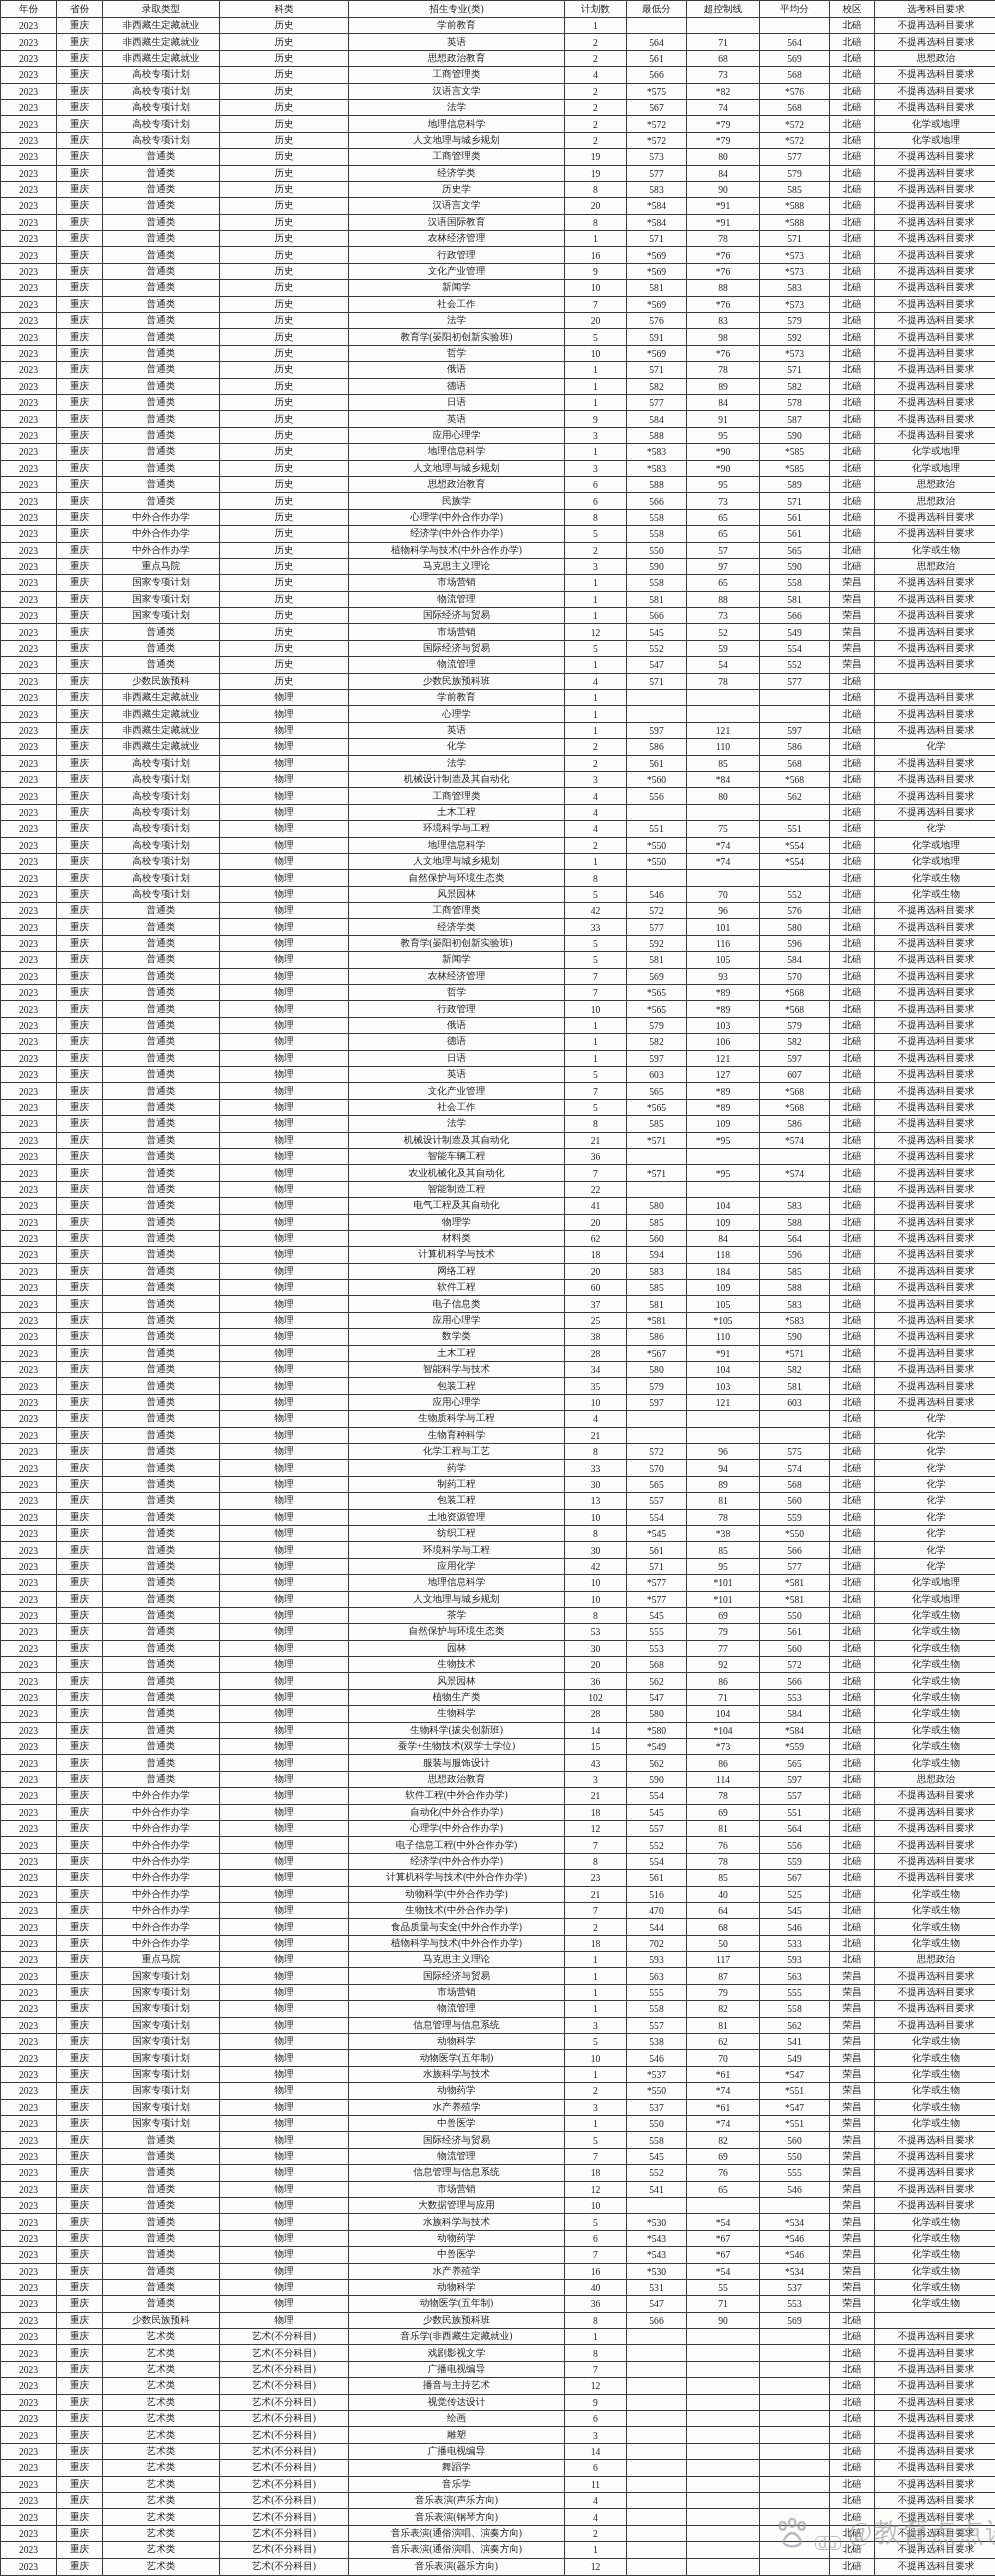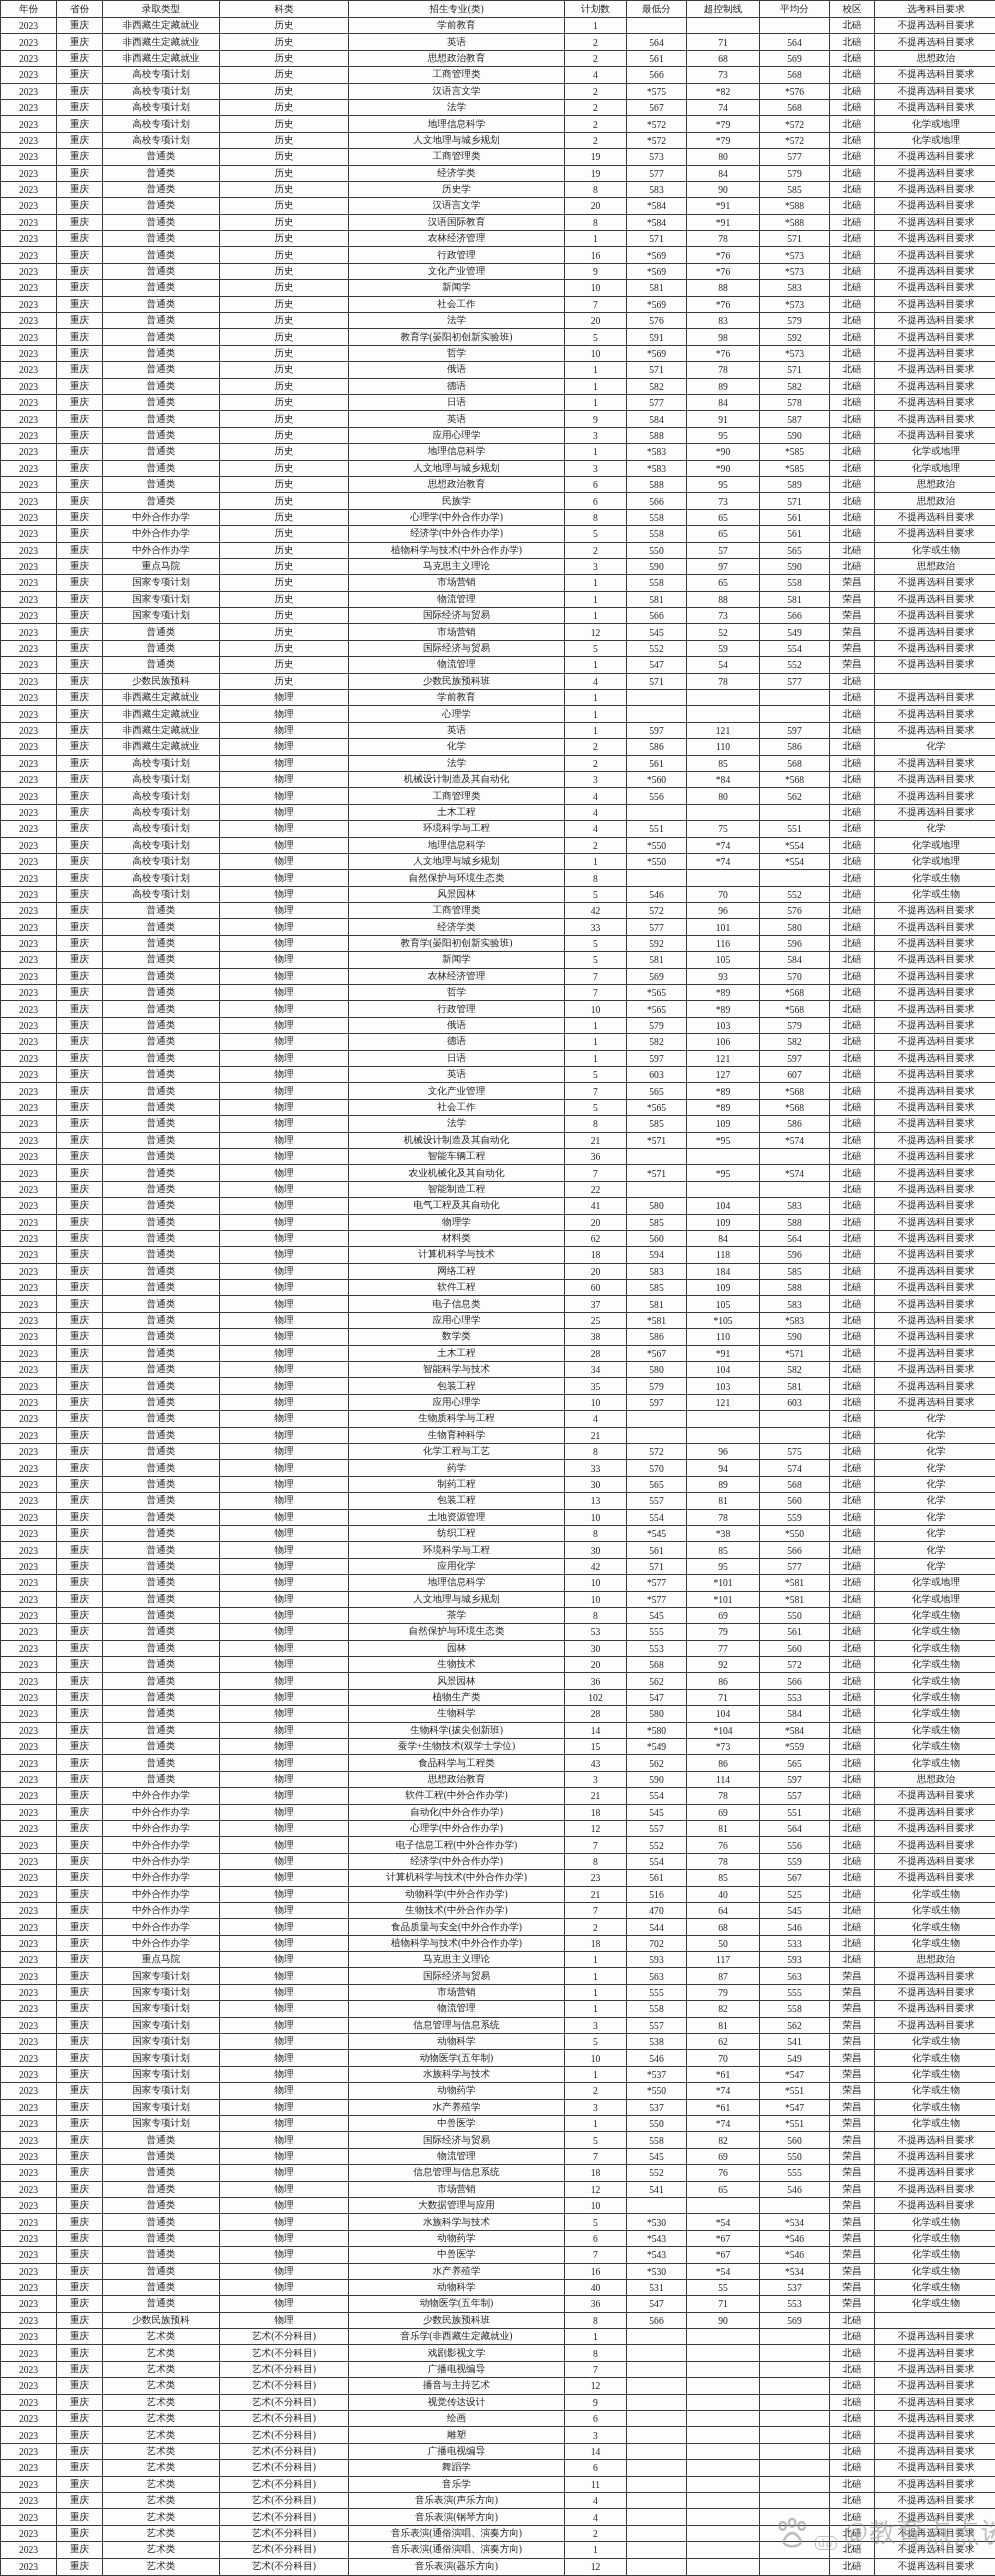--- a/index.html
+++ b/index.html
@@ -48,21 +48,21 @@
     align-items: center;
     gap: 4.8px;
     color: rgba(148, 148, 154, 0.62);
     font-size: 26.4px;
     letter-spacing: 1.6px;
     pointer-events: none;
     white-space: nowrap;
   }
   .watermark .paw { flex: 0 0 auto; opacity: 0.62; }
   .watermark .du-badge {
-    font-size: 11px;
+    font-size: 15px;
     font-family: "Liberation Sans", sans-serif;
     border: 1.6px solid rgba(148,148,154,0.62);
     border-radius: 4.8px;
     padding: 0 2.4px;
     line-height: 12px;
     align-self: flex-end;
     margin-right: 1.6px;
   }
 </style>
 </head>
@@ -1474,21 +1474,21 @@
         <td data-name="table-cell">*73</td>
         <td data-name="table-cell">*559</td>
         <td data-name="table-cell">北碚</td>
         <td data-name="table-cell">化学或生物</td>
       </tr>
       <tr data-name="table-row">
         <td data-name="table-cell">2023</td>
         <td data-name="table-cell">重庆</td>
         <td data-name="table-cell">普通类</td>
         <td data-name="table-cell">物理</td>
-        <td data-name="table-cell">食品科学与工程类</td>
+        <td data-name="table-cell">服装与服饰设计</td>
         <td data-name="table-cell">43</td>
         <td data-name="table-cell">562</td>
         <td data-name="table-cell">86</td>
         <td data-name="table-cell">565</td>
         <td data-name="table-cell">北碚</td>
         <td data-name="table-cell">化学或生物</td>
       </tr>
       <tr data-name="table-row">
         <td data-name="table-cell">2023</td>
         <td data-name="table-cell">重庆</td>

